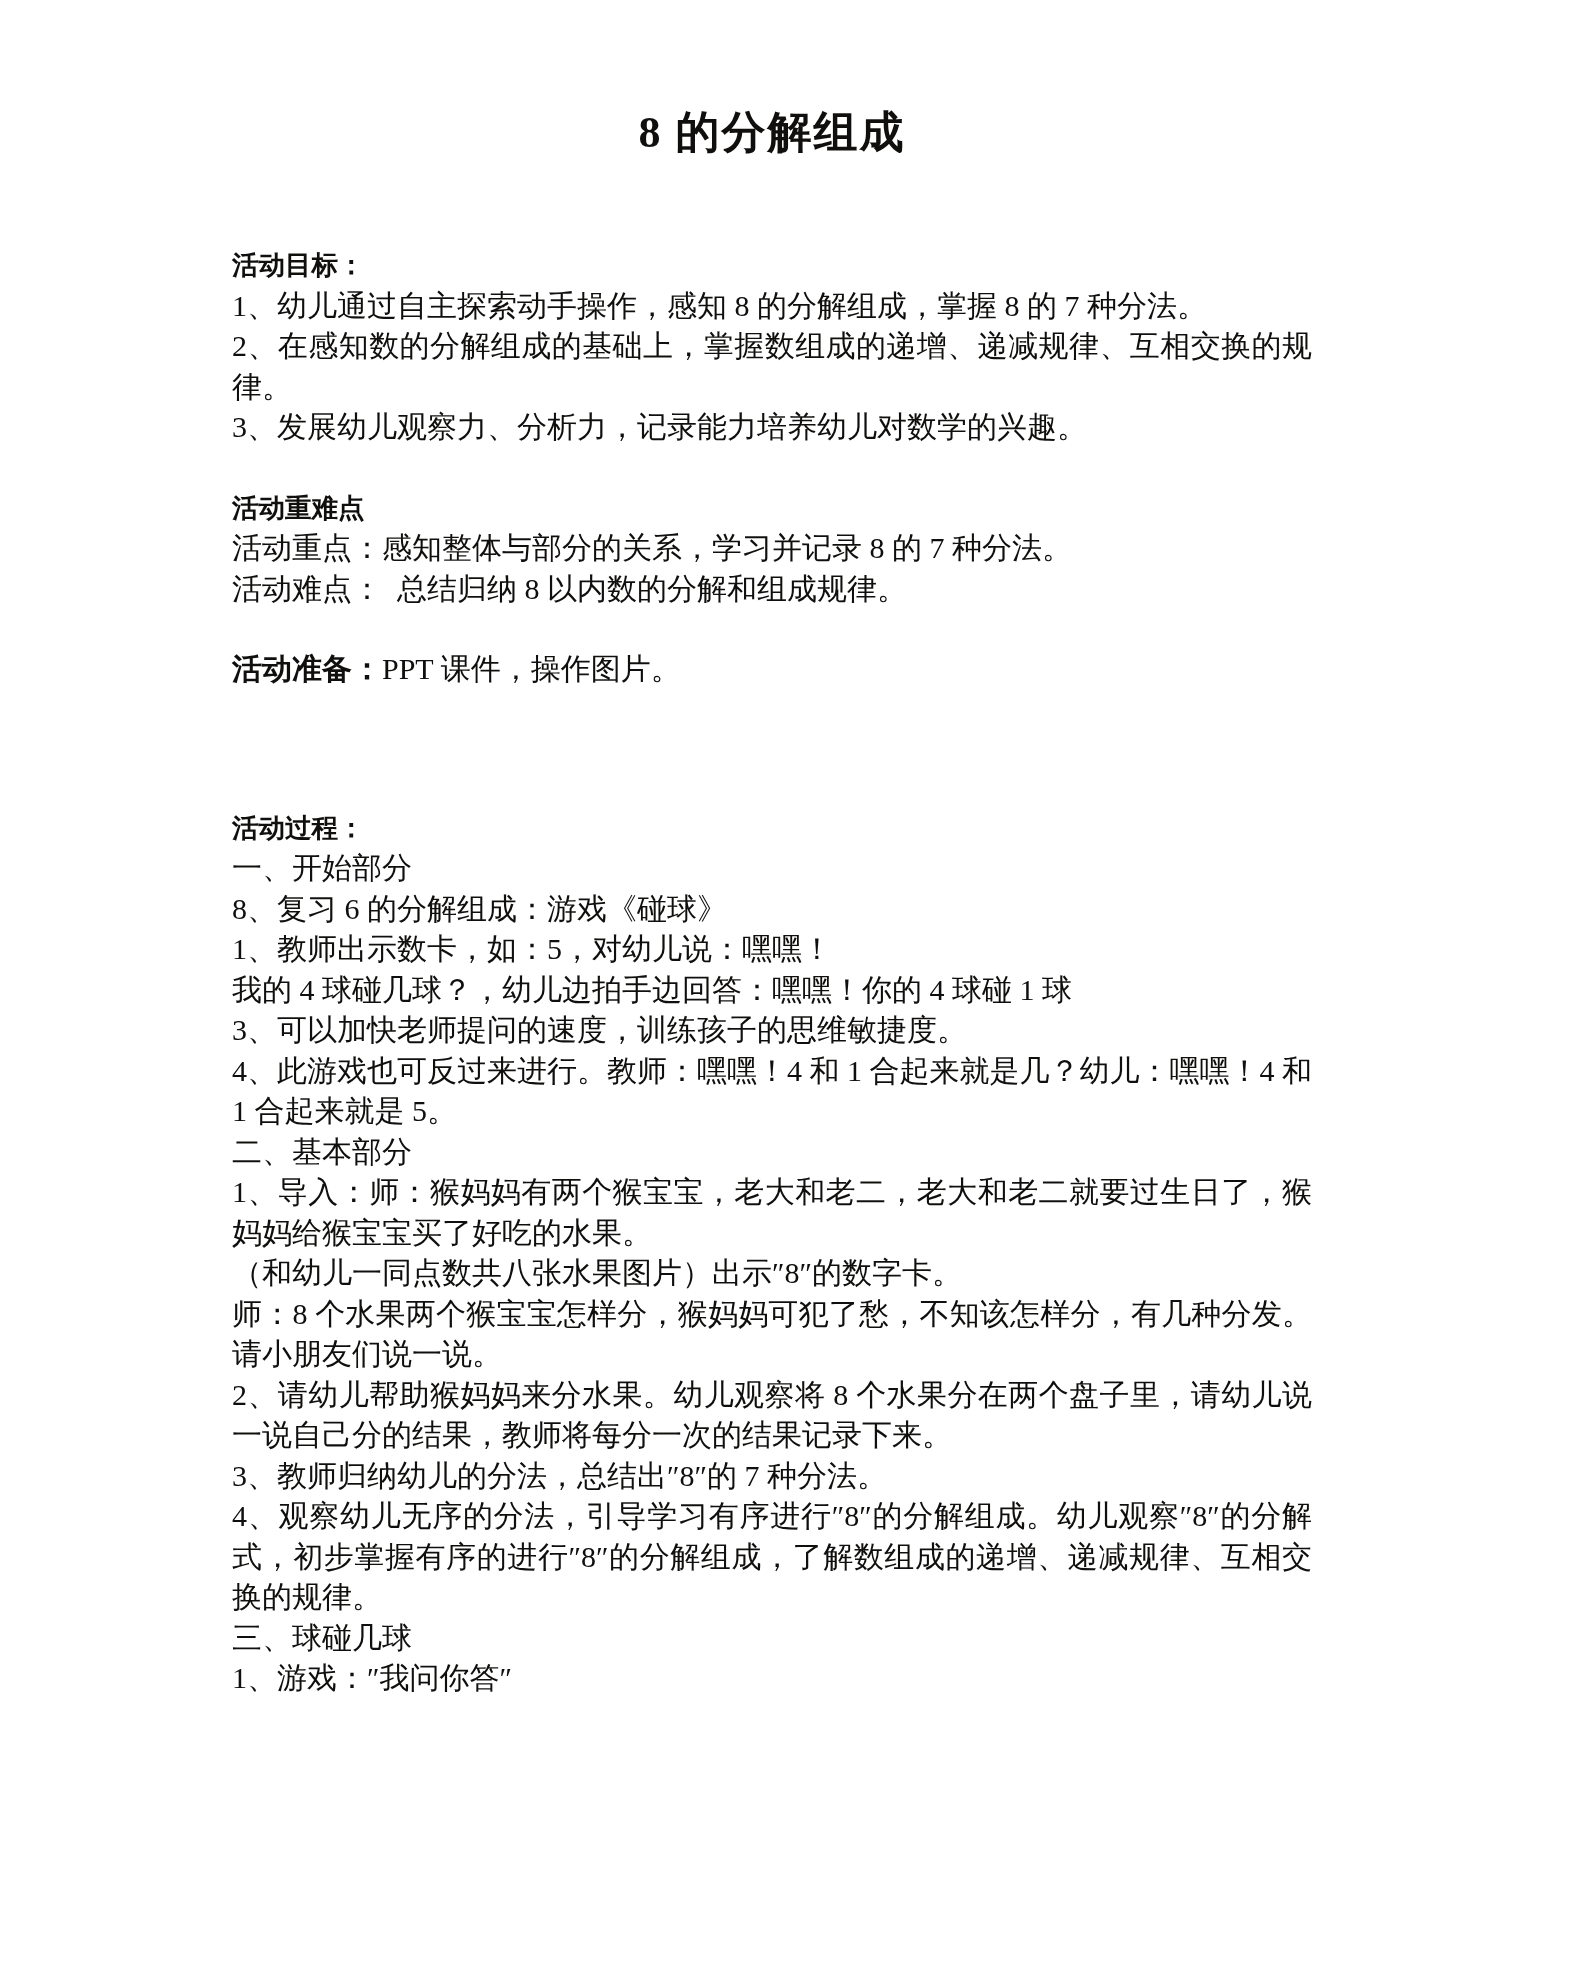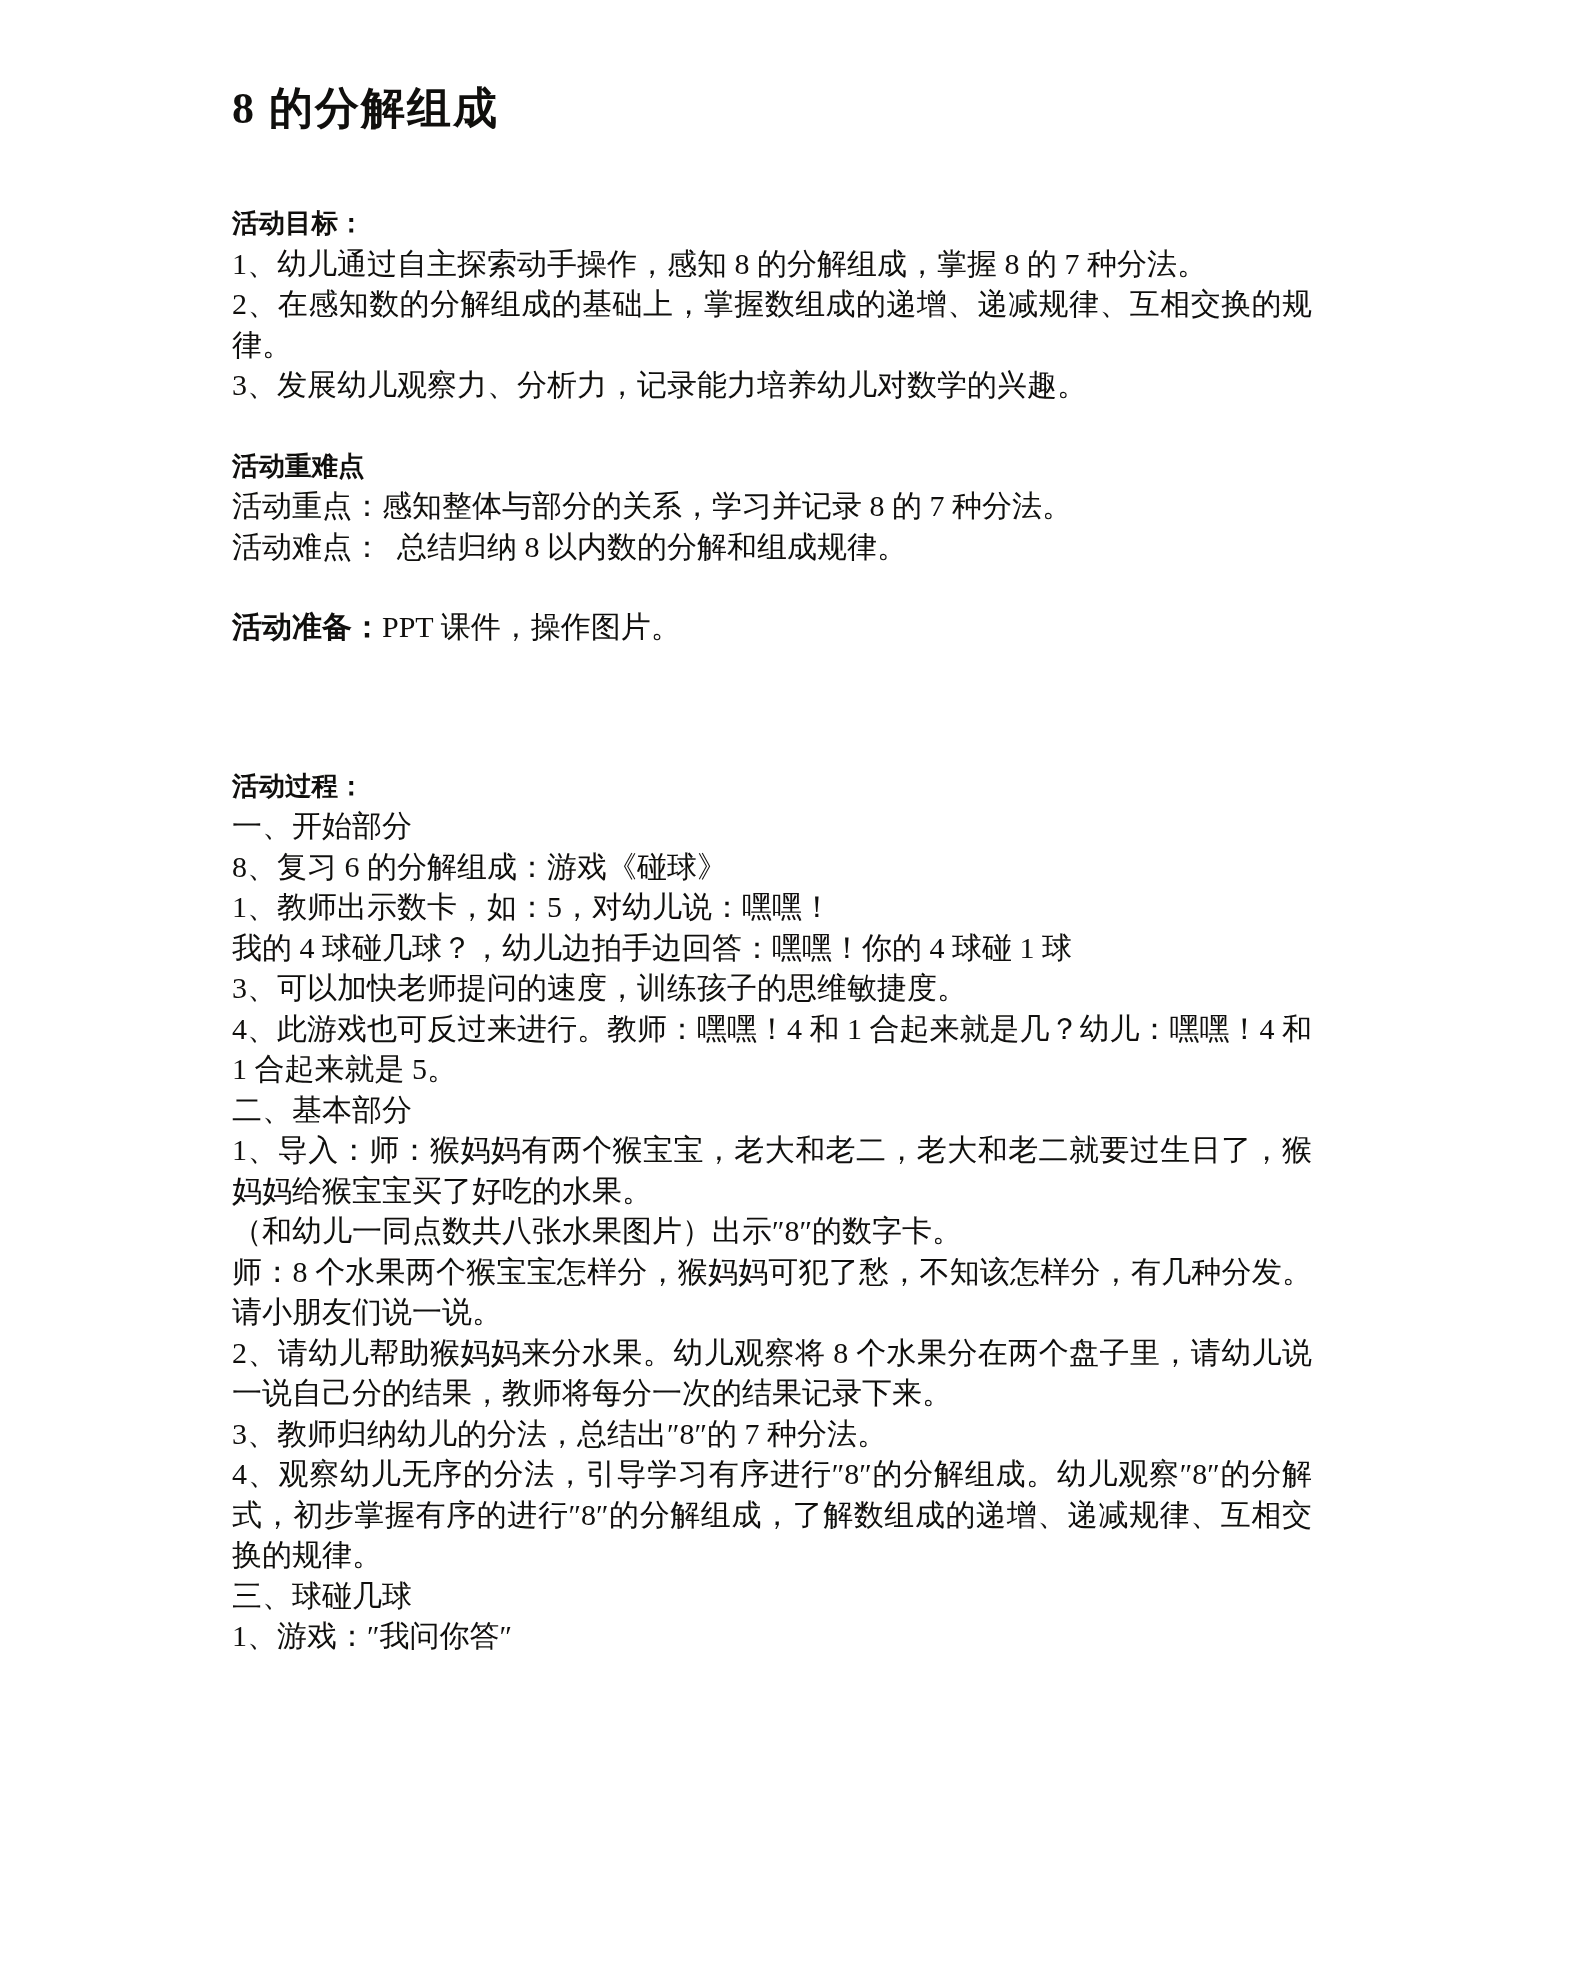--- a/index.html
+++ b/index.html
@@ -24,31 +24,32 @@
     background: #ffffff;
     overflow: hidden;
   }
   .content {
     position: absolute;
     left: 232px;
     top: 0;
     width: 1080px;
   }
   .doc-title {
+    text-align: center;
     font-size: 44px;
     font-weight: bold;
     letter-spacing: 2px;
     margin: 0;
-    padding-top: 80px;
+    padding-top: 104px;
     padding-bottom: 0;
     line-height: 1.3;
     font-family: "Liberation Serif", "DejaVu Serif", serif;
   }
   .body-block {
-    margin-top: 66px;
+    margin-top: 84px;
   }
   p.line {
     margin: 0;
     font-size: 30px;
     line-height: 40.5px;
     text-align: justify;
     text-justify: inter-ideograph;
     white-space: pre-wrap;
     word-break: break-all;
   }

